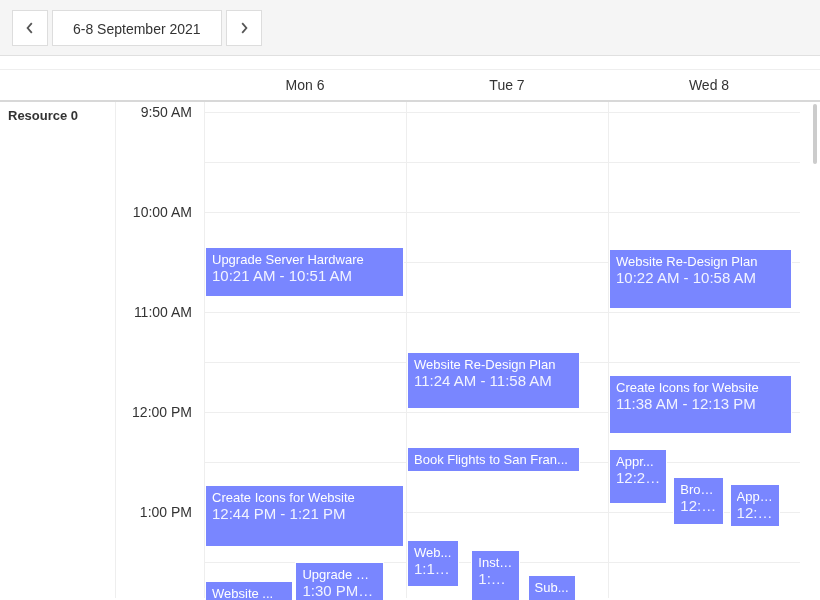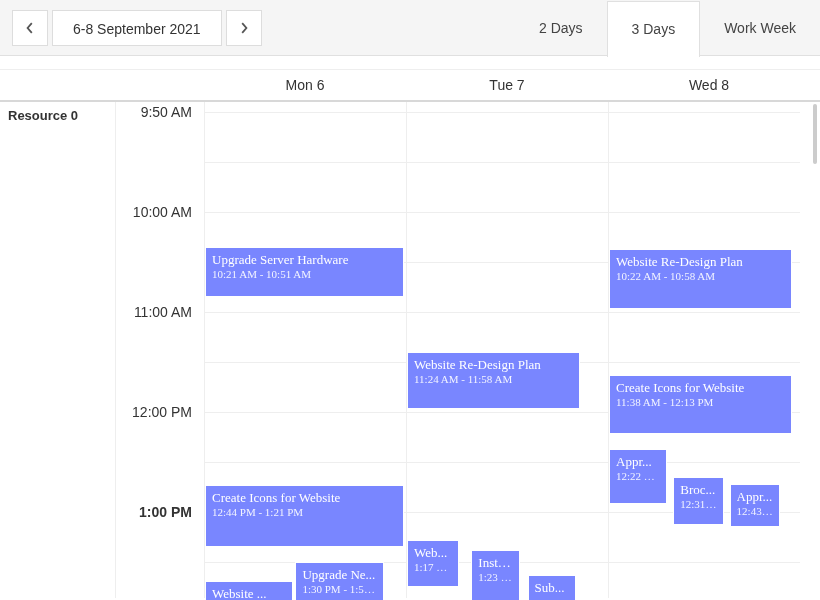--- a/index.html
+++ b/index.html
@@ -26,23 +26,23 @@
   .body { display: flex; height: 496px; position: relative; }
   .resource-col { width: 116px; border-right: 1px solid #eee; padding: 6px 8px; font-weight: bold; font-size: 13px; }
   .time-col { width: 88px; position: relative; }
   .time-label { position: absolute; right: 12px; transform: translateY(-50%); font-size: 14px; color: #333; white-space: nowrap; }
   .days { flex: 1; position: relative; display: flex; }
   .day-col { flex: 1; position: relative; border-left: 1px solid #eee; }
 
   .grid-lines { position: absolute; left: 0; top: 0; right: 10px; bottom: 0; pointer-events: none; }
   .grid-line { position: absolute; left: 0; right: 0; height: 1px; background: #eee; }
 
-  .event { position: absolute; background: #7986ff; color: #fff; border: 1px solid #fff; overflow: hidden; padding: 4px 6px; cursor: pointer; font-family: Liberation Serif, serif; }
+  .event { position: absolute; background: #7986ff; color: #fff; border: 1px solid #fff; overflow: hidden; padding: 4px 6px; cursor: pointer; }
   .event-title { font-size: 13px; white-space: nowrap; overflow: hidden; text-overflow: ellipsis; }
-  .event-time { font-size: 11px; white-space: nowrap; overflow: hidden; text-overflow: ellipsis; opacity: 0.9; }
+  .event-time { font-size: 15px; white-space: nowrap; overflow: hidden; text-overflow: ellipsis; opacity: 0.9; }
 
   .vscroll { width: 10px; background: #fff; position: relative; }
   .vscroll-handle { position: absolute; left: 3px; width: 4px; top: 2px; height: 60px; background: #ccc; border-radius: 2px; }
 </style>
 </head>
 <body>
 
 <div class="toolbar">
   <div class="nav-group">
     <div class="nav-btn">
@@ -51,46 +51,41 @@
         </svg>
     </div>
     <div class="date-range">6-8 September 2021</div>
     <div class="nav-btn">
       <svg viewBox="0 0 10 10">
           <path d="M3.5 1 L7 5 L3.5 9" stroke="#555" stroke-width="1.5" fill="none"></path>
         </svg>
     </div>
   </div>
   <div class="spacer"></div>
-  <div class="view-tabs" id="view-tabs">
-      <div class="view-tab">2 Days</div>
-      <div class="view-tab active">3 Days</div>
-      <div class="view-tab">Work Week</div>
-    </div>
 </div>
 
 <div class="sub-toolbar"></div>
 
 <div class="day-header-row">
   <div class="corner-resource-cell"></div>
   <div class="corner-time-cell"></div>
   <div class="day-header">Mon 6</div>
   <div class="day-header">Tue 7</div>
   <div class="day-header">Wed 8</div>
   <div class="scrollgutter"></div>
 </div>
 
 <div class="body">
   <div class="resource-col">Resource 0</div>
   <div class="time-col" id="time-col">
       <div class="time-label" style="top: 10px;">9:50 AM</div>
       <div class="time-label" style="top: 110px;">10:00 AM</div>
       <div class="time-label" style="top: 210px;">11:00 AM</div>
       <div class="time-label" style="top: 310px;">12:00 PM</div>
-      <div class="time-label" style="top: 410px; font-weight: bold;">1:00 PM</div>
+      <div class="time-label" style="top: 410px;">1:00 PM</div>
     </div>
   <div class="days" id="days">
     <div class="grid-lines" id="grid-lines">
         <div class="grid-line" style="top: 10px;"></div>
         <div class="grid-line" style="top: 60px;"></div>
         <div class="grid-line" style="top: 110px;"></div>
         <div class="grid-line" style="top: 160px;"></div>
         <div class="grid-line" style="top: 210px;"></div>
         <div class="grid-line" style="top: 260px;"></div>
         <div class="grid-line" style="top: 310px;"></div>
@@ -113,20 +108,23 @@
         </div>
         <div class="event" style="top: 460px; height: 45px; left: 45%; width: calc(45% - 2px);">
           <div class="event-title">Upgrade Ne...</div>
           <div class="event-time">1:30 PM - 1:57 PM</div>
         </div>
       </div>
     <div class="day-col" id="day-1">
         <div class="event" style="top: 250px; height: 57px; left: 0%; width: calc(87% - 2px);">
           <div class="event-title">Website Re-Design Plan</div>
           <div class="event-time">11:24 AM - 11:58 AM</div>
+        </div>
+        <div class="event" style="top: 345px; height: 25px; left: 0%; width: calc(87% - 2px);">
+          <div class="event-title">Book Flights to San Fran...</div>
         </div>
         <div class="event" style="top: 438px; height: 47px; left: 0%; width: calc(27% - 2px);">
           <div class="event-title">Web...</div>
           <div class="event-time">1:17 PM - 1:45 ...</div>
         </div>
         <div class="event" style="top: 448px; height: 57px; left: 32%; width: calc(25% - 2px);">
           <div class="event-title">Insta...</div>
           <div class="event-time">1:23 PM - 1:57 ...</div>
         </div>
         <div class="event" style="top: 473px; height: 29px; left: 60%; width: calc(25% - 2px);">

